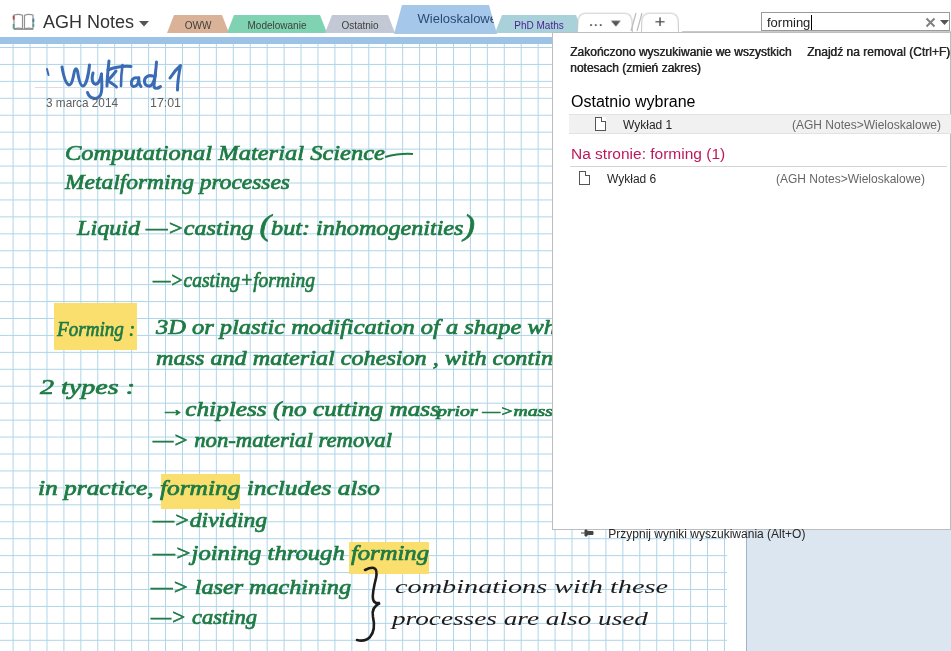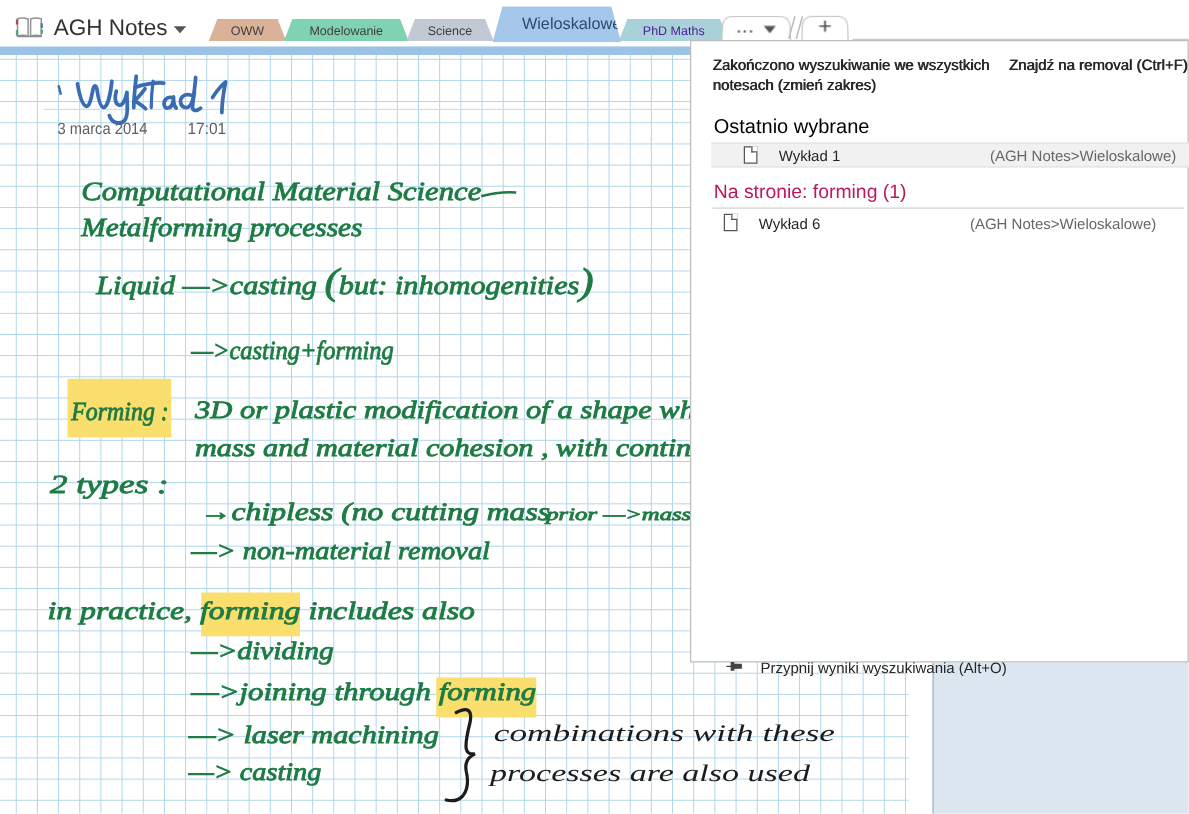--- a/index.html
+++ b/index.html
@@ -87,31 +87,40 @@
 <rect x="20.5" y="5.6" width="1.8" height="3.8" fill="#4a7aa8"></rect>
 <rect x="20.5" y="10.6" width="1.8" height="3.4" fill="#57a08b"></rect>
 </svg>
 <div class="abs" style="left:43px;top:12px;font-size:18px;color:#333">AGH Notes</div>
 <svg class="abs" style="left:138px;top:20px" width="12" height="7">
         <path d="M1 1 L11 1 L6 6.5 Z" fill="#555"></path>
       </svg>
 </div>
 <div class="abs tab" style="left:167px;width:62px;background:#d9b298">OWW</div>
 <div class="abs tab" style="left:227px;width:100px;background:#7fd2b2">Modelowanie</div>
-<div class="abs tab" style="left:325px;width:70px;background:#c3c9d4">Science</div>
+<div class="abs tab" style="left:325px;width:70px;background:#c3c9d4">Ostatnio</div>
 <div class="abs tabsel" style="left:394px;width:103px;background:#a5c7ea;color:#2b4b72">Wieloskalowe</div>
 <div class="abs tab" style="left:495px;width:88px;background:#a9d1da;color:#4c1d95">PhD Maths</div>
 <div class="abs wtab" style="left:577px;width:56px;font-size:12px"><span style="letter-spacing:1.5px;position:relative;top:-1px;font-weight:bold;color:#555">...</span><svg width="10" height="7" style="margin-left:7px;margin-top:7px">
         <path d="M0 0.5 L10 0.5 L5 6.5 Z" fill="#555"></path>
       </svg></div>
 <svg class="abs" style="left:630px;top:12px" width="18" height="20">
       <path d="M6 1 L1 19 M12 1 L7 19" stroke="#bbb" stroke-width="1.2" fill="none"></path>
     </svg>
 <div class="abs wtab" style="left:641px;width:38px;color:#4a4a4a;font-size:19px;line-height:17px">+</div>
 <div class="abs" style="left:682px;top:31px;width:269px;height:1px;background:#c9c9c9"></div>
+<div class="abs" style="left:761px;top:12px;width:189px;height:19px;background:#fff;border:1px solid #9a9a9a">
+<div class="abs" style="left:5px;top:2px;font-size:13px;color:#222">forming<span style="border-left:1px solid #000;margin-left:1px"></span></div>
+<svg class="abs" style="left:163px;top:4px" width="11" height="11">
+        <path d="M1.5 1.5 L9.5 9.5 M9.5 1.5 L1.5 9.5" stroke="#808080" stroke-width="2"></path>
+      </svg>
+<svg class="abs" style="left:178px;top:7px" width="9" height="6">
+        <path d="M0 0 L9 0 L4.5 5 Z" fill="#555"></path>
+      </svg>
+</div>
 <div class="abs" id="panel">
 <div class="abs semib" style="left:17px;top:12px;width:250px;line-height:15.5px">Zakończono wyszukiwanie we wszystkich notesach (zmień zakres)</div>
 <div class="abs semib" style="left:254px;top:12px;white-space:nowrap">Znajdź na removal (Ctrl+F)</div>
 <div class="abs" style="left:18px;top:60px;font-size:16px;color:#000000">Ostatnio wybrane</div>
 <div class="abs" style="left:16px;top:81px;width:397px;height:20px;background:#f1f1f1;border-top:1px solid #e2e2e2;border-bottom:1px solid #e2e2e2">
 <div class="pageicon" style="left:26px;top:2px"></div>
 <div class="abs" style="left:54px;top:3px">Wykład 1</div>
 <div class="abs gray" style="right:25px;top:3px">(AGH Notes&gt;Wieloskalowe)</div>
 </div>
 <div class="abs" style="left:18px;top:112px;font-size:15.5px;color:#be185d">Na stronie: forming (1)</div>

